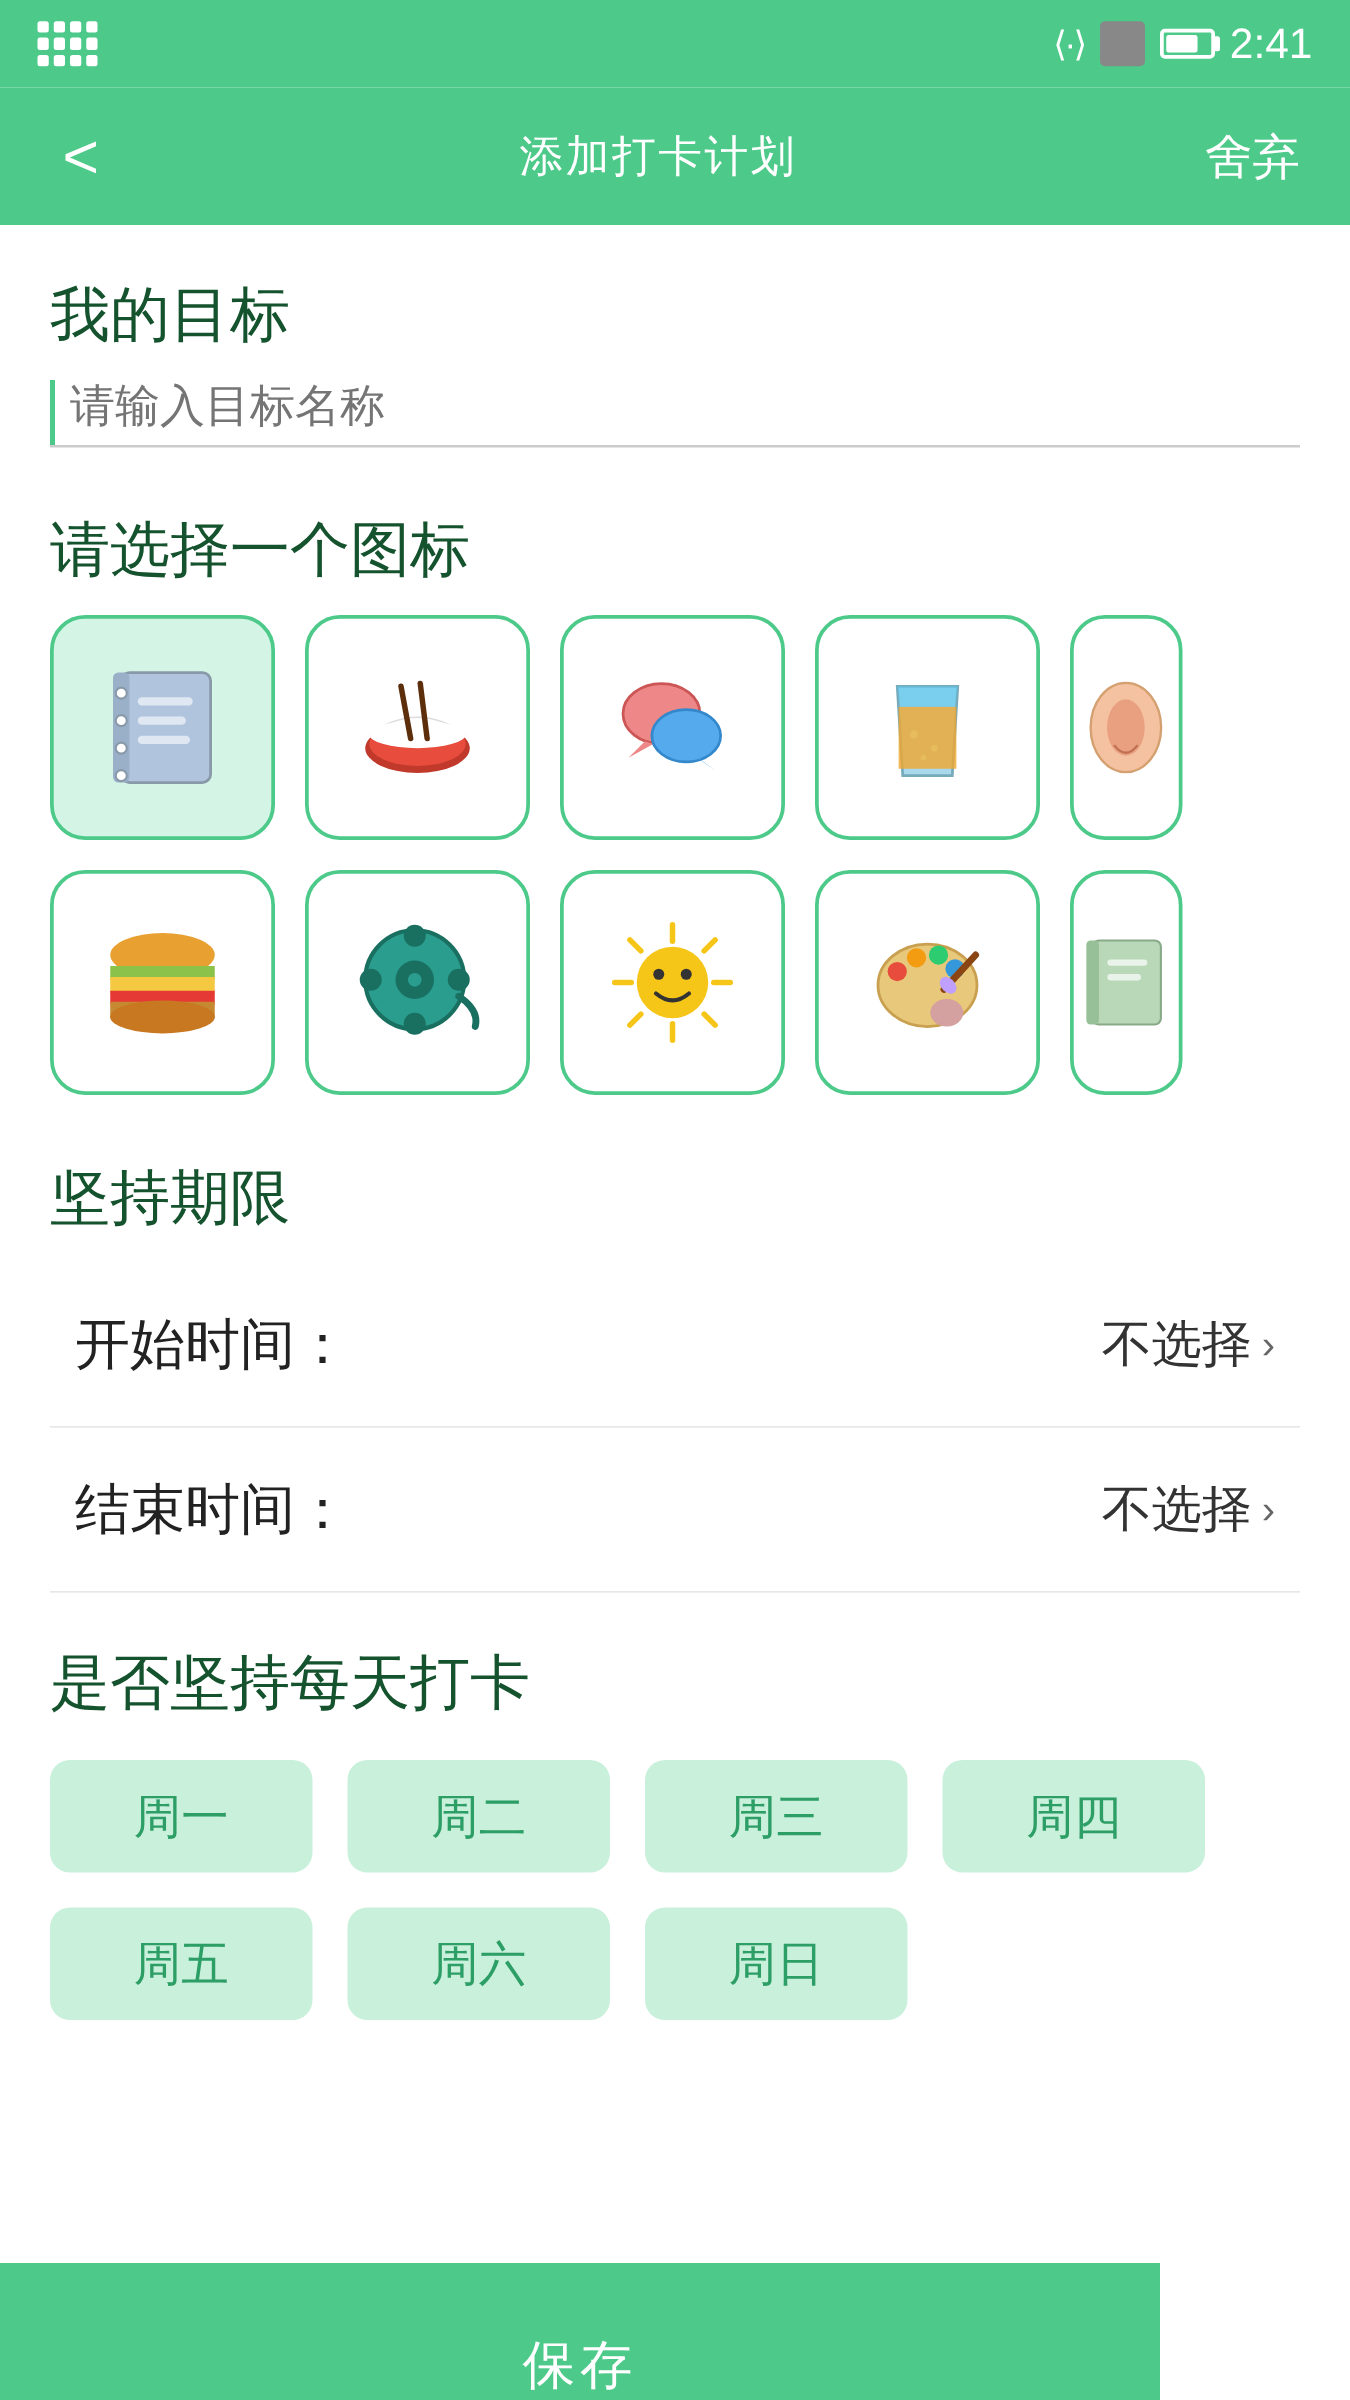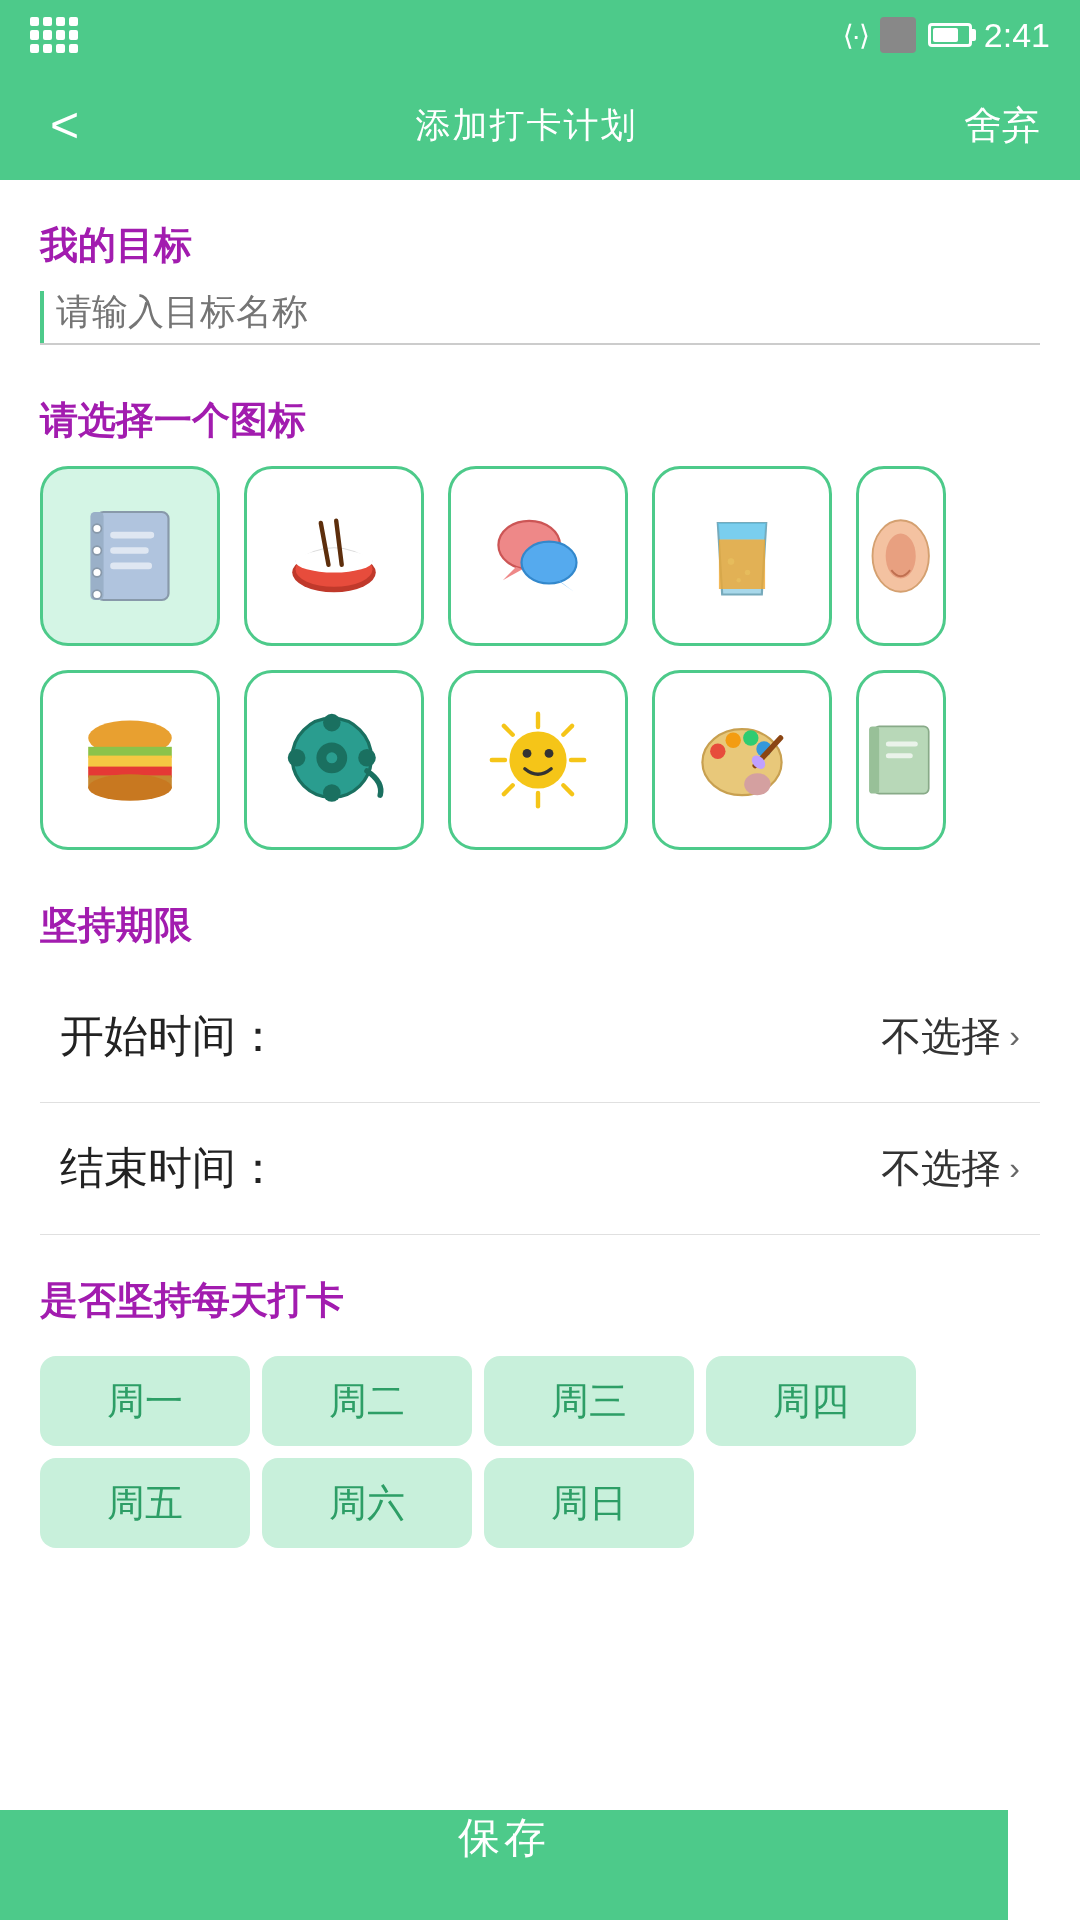--- a/index.html
+++ b/index.html
@@ -95,23 +95,23 @@
       font-size: 38px;
       cursor: pointer;
     }
 
     
     .content {
       padding: 40px 40px 200px 40px;
     }
 
     .section-label {
-      font-size: 38px;
-      color: #a21caf;
-      font-weight: 700;
+      font-size: 48px;
+      color: #14532d;
+      font-weight: 400;
       margin-bottom: 20px;
     }
 
     
     .goal-section { margin-bottom: 50px; }
     .goal-input-wrapper {
       border-bottom: 2px solid #ccc;
       padding-bottom: 10px;
       position: relative;
     }
@@ -181,46 +181,46 @@
     }
     .chevron-right {
       font-size: 32px;
       color: #666;
     }
 
     
     .daily-section { margin-bottom: 40px; }
     .day-buttons-row {
       display: flex;
-      gap: 12px;
+      gap: 28px;
       flex-wrap: wrap;
       margin-top: 30px;
     }
     .day-btn {
       min-width: 210px;
       height: 90px;
       background: #c8f0db;
       border: none;
       border-radius: 16px;
       font-size: 38px;
       color: #2d9e66;
       font-weight: 500;
       display: flex; align-items: center; justify-content: center;
       cursor: pointer;
     }
 
     
     .save-bar {
       position: fixed;
       bottom: 0;
-      width: 1008px;
+      width: 928px;
       height: 110px;
       background: #4dca8a;
       display: flex;
-      align-items: flex-start;
+      align-items: flex-end;
       justify-content: center;
     }
     .save-btn {
       background: transparent;
       border: none;
       color: #fff;
       font-size: 42px;
       font-weight: 500;
       letter-spacing: 4px;
       cursor: pointer;

